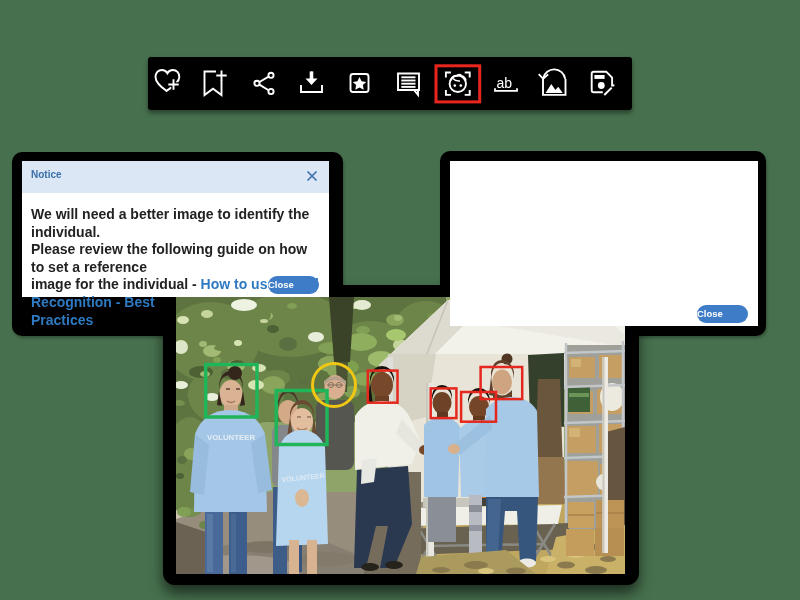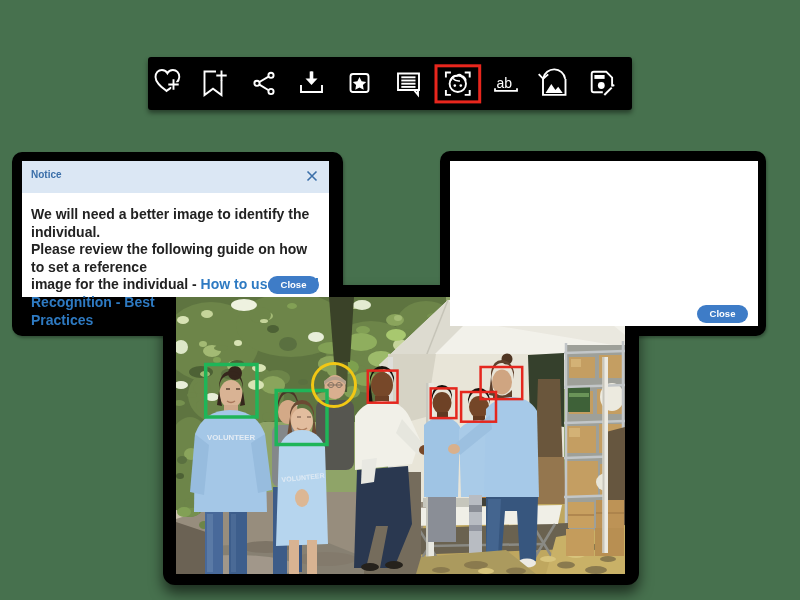--- a/index.html
+++ b/index.html
@@ -22,21 +22,21 @@
   .dlg{background:#fff;z-index:3;}
   #dlg1{left:22px;top:137px;width:307px;height:136px;}
   #dlg2{left:450px;top:137px;width:308px;height:165px;}
   .hdr{position:absolute;left:0;top:0;right:0;height:32px;background:#dbe7f4;}
   .hdr .t{position:absolute;left:9px;top:8px;font-size:10px;font-weight:bold;color:#3b6fa9;}
   .hdr svg{position:absolute;right:11px;top:9px;}
   .body1{position:absolute;left:9px;top:45px;font-size:14px;font-weight:bold;color:#222;
          line-height:17.6px;width:290px;}
   .body1 .lnk{color:#2e7ac2;}
   .closebtn{position:absolute;right:10px;bottom:3px;width:51px;height:18px;border-radius:9px;
-            background:#3e7cc7;color:#fff;font-size:9.5px;font-weight:bold;text-align:center;
+            background:#3e7cc7;color:#fff;font-size:9.5px;font-weight:bold;
             line-height:18px;}
 </style>
 </head>
 <body>
 
 <div class="abs backing" id="back1"></div>
 <div class="abs backing" id="back2"></div>
 
 <div class="abs" id="photoframe">
   <svg id="photo" viewBox="0 0 449 277" preserveAspectRatio="none">

